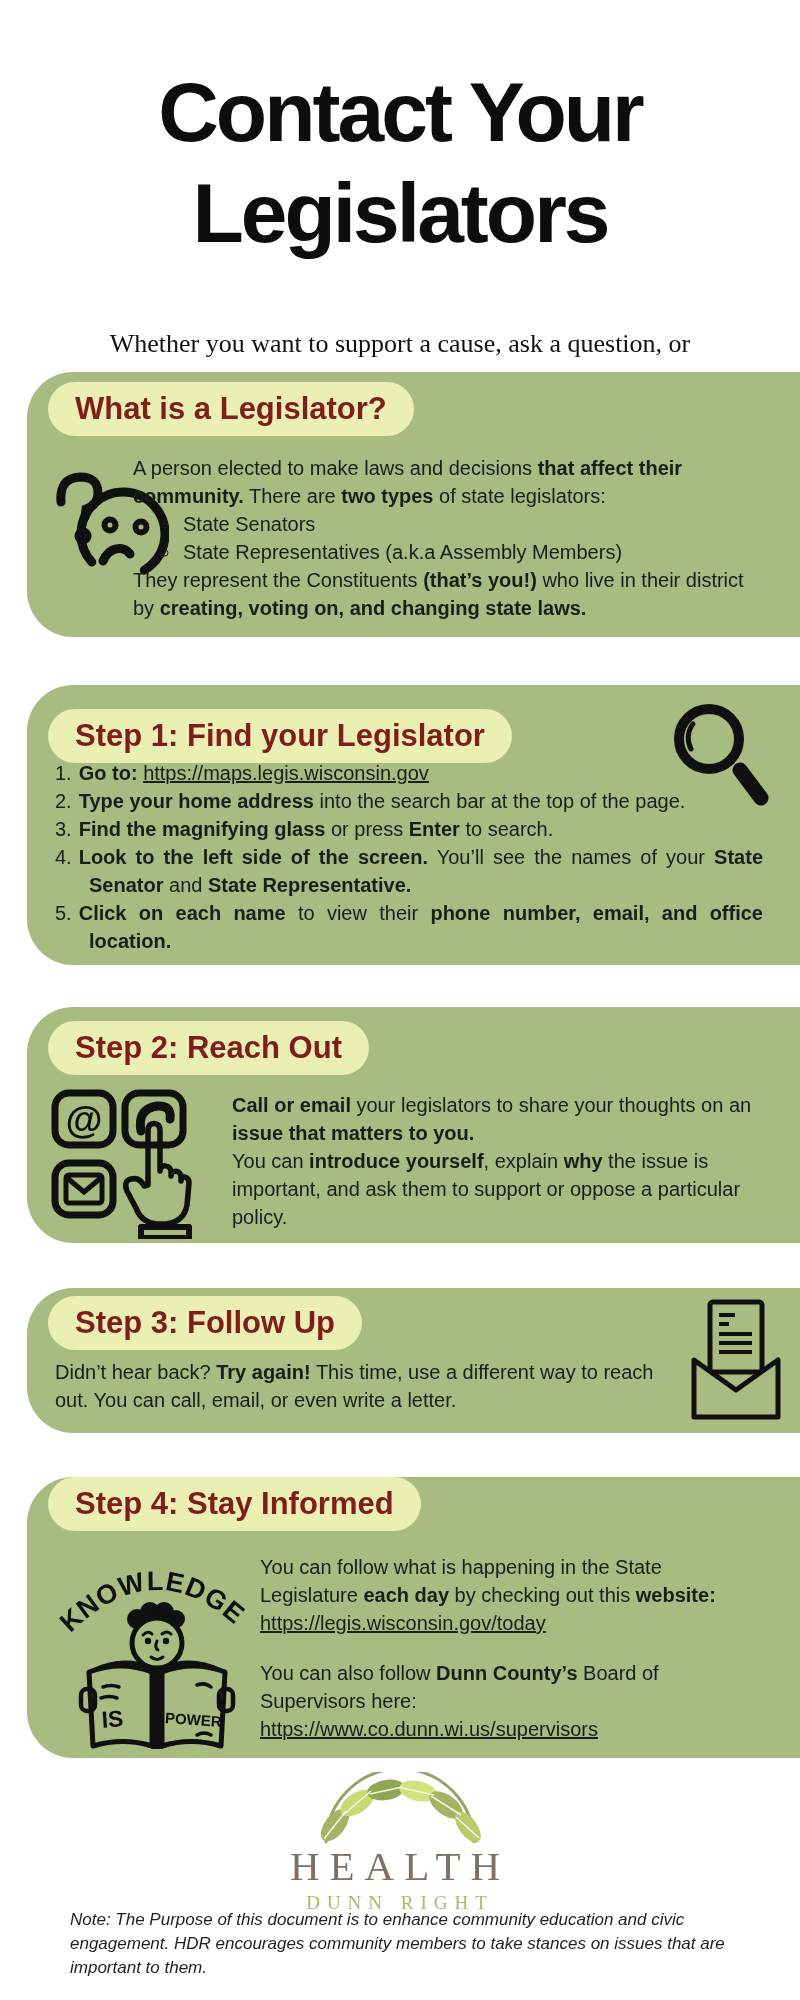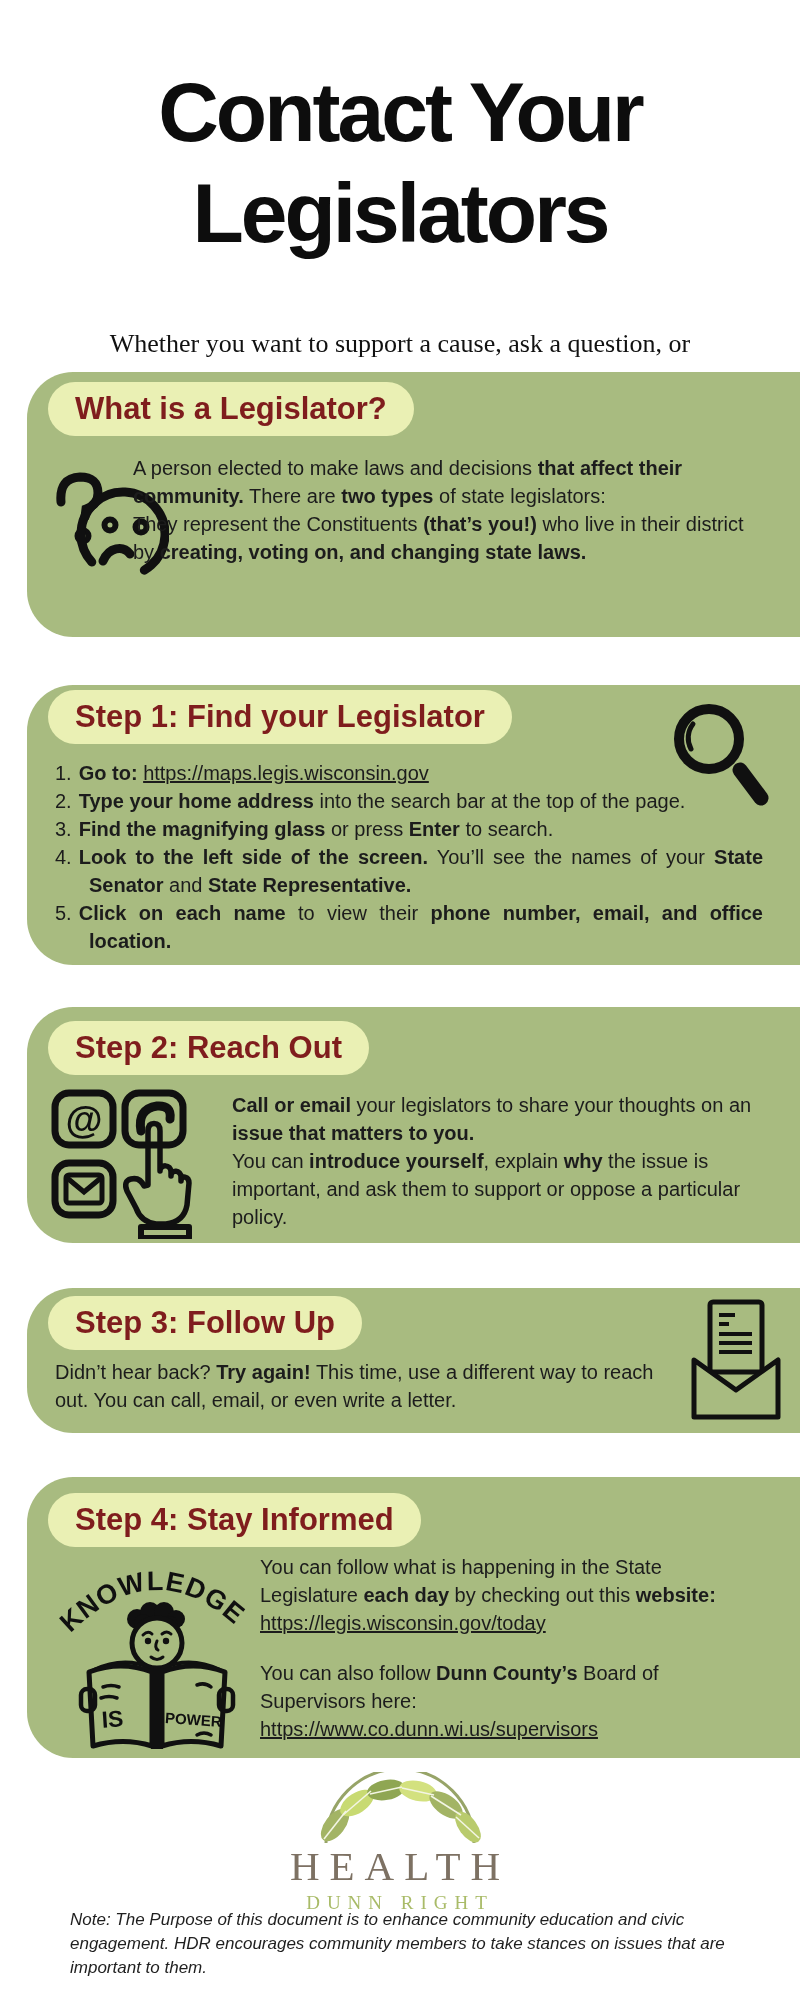--- a/index.html
+++ b/index.html
@@ -12,21 +12,21 @@
             font-family:"Liberation Serif",serif;font-size:26px;line-height:1.42;color:#111;}
   
   .card{position:absolute;left:27px;width:773px;background:#a8bb80;border-radius:46px 0 0 46px;}
   .c1{top:372px;height:265px;}
   .c2{top:685px;height:280px;}
   .c3{top:1007px;height:236px;}
   .c4{top:1288px;height:145px;}
   .c5{top:1477px;height:281px;}
   .pill{position:absolute;left:21px;background:#eaf0b4;border-radius:27px;
         padding:9px 27px;font-size:31px;font-weight:800;color:#7f1d1d;white-space:nowrap;}
-  .c1 .pill{top:10px;} .c2 .pill{top:5px;} .c3 .pill{top:14px;text-align:right;} .c4 .pill{top:8px;} .c5 .pill{top:16px;}
+  .c1 .pill{top:10px;} .c2 .pill{top:24px;} .c3 .pill{top:14px;text-align:right;} .c4 .pill{top:8px;} .c5 .pill{top:0;}
   .body-text{position:absolute;font-size:20px;line-height:28px;color:#1c1c1c;}
   .b{font-weight:700;}
   .lnk{text-decoration:underline;}
   
   .what-icon{position:absolute;left:26px;top:90px;}
   .what-text{left:106px;top:82px;width:615px;}
   .what-text ul{margin:0;padding:0 0 0 48px;list-style:circle;}
   .what-text li{padding-left:2px;}
   
   .mag-icon{position:absolute;left:638px;top:14px;}
@@ -75,20 +75,24 @@
           <circle cx="30" cy="74" r="3" stroke-width="11"></circle>
           <circle cx="70" cy="72" r="42" stroke-dasharray="206 58" transform="rotate(138 70 72)"></circle>
           <circle cx="57" cy="63" r="3" stroke-width="11"></circle>
           <circle cx="88" cy="65" r="3" stroke-width="11"></circle>
           <path d="M50 99 C 56 85 70 83 77 92"></path>
         </g>
       </svg>
     </div>
     <div class="body-text what-text">
       <div><span>A person elected to make laws and decisions </span><span class="b">that affect their community.</span><span> There are </span><span class="b">two types</span><span> of state legislators:</span></div>
+      <ul>
+        <li>State Senators</li>
+        <li>State Representatives (a.k.a Assembly Members)</li>
+      </ul>
       <div><span>They represent the Constituents </span><span class="b">(that’s you!)</span><span> who live in their district by </span><span class="b">creating, voting on, and changing state laws.</span></div>
     </div>
   </div>
 
   <div class="card c2">
     <div class="pill">Step 1: Find your Legislator</div>
     <div class="mag-icon">
       <svg width="108" height="112" viewBox="0 0 108 112">
         <g fill="none" stroke="#101010">
           <circle cx="44" cy="40" r="30" stroke-width="10"></circle>

